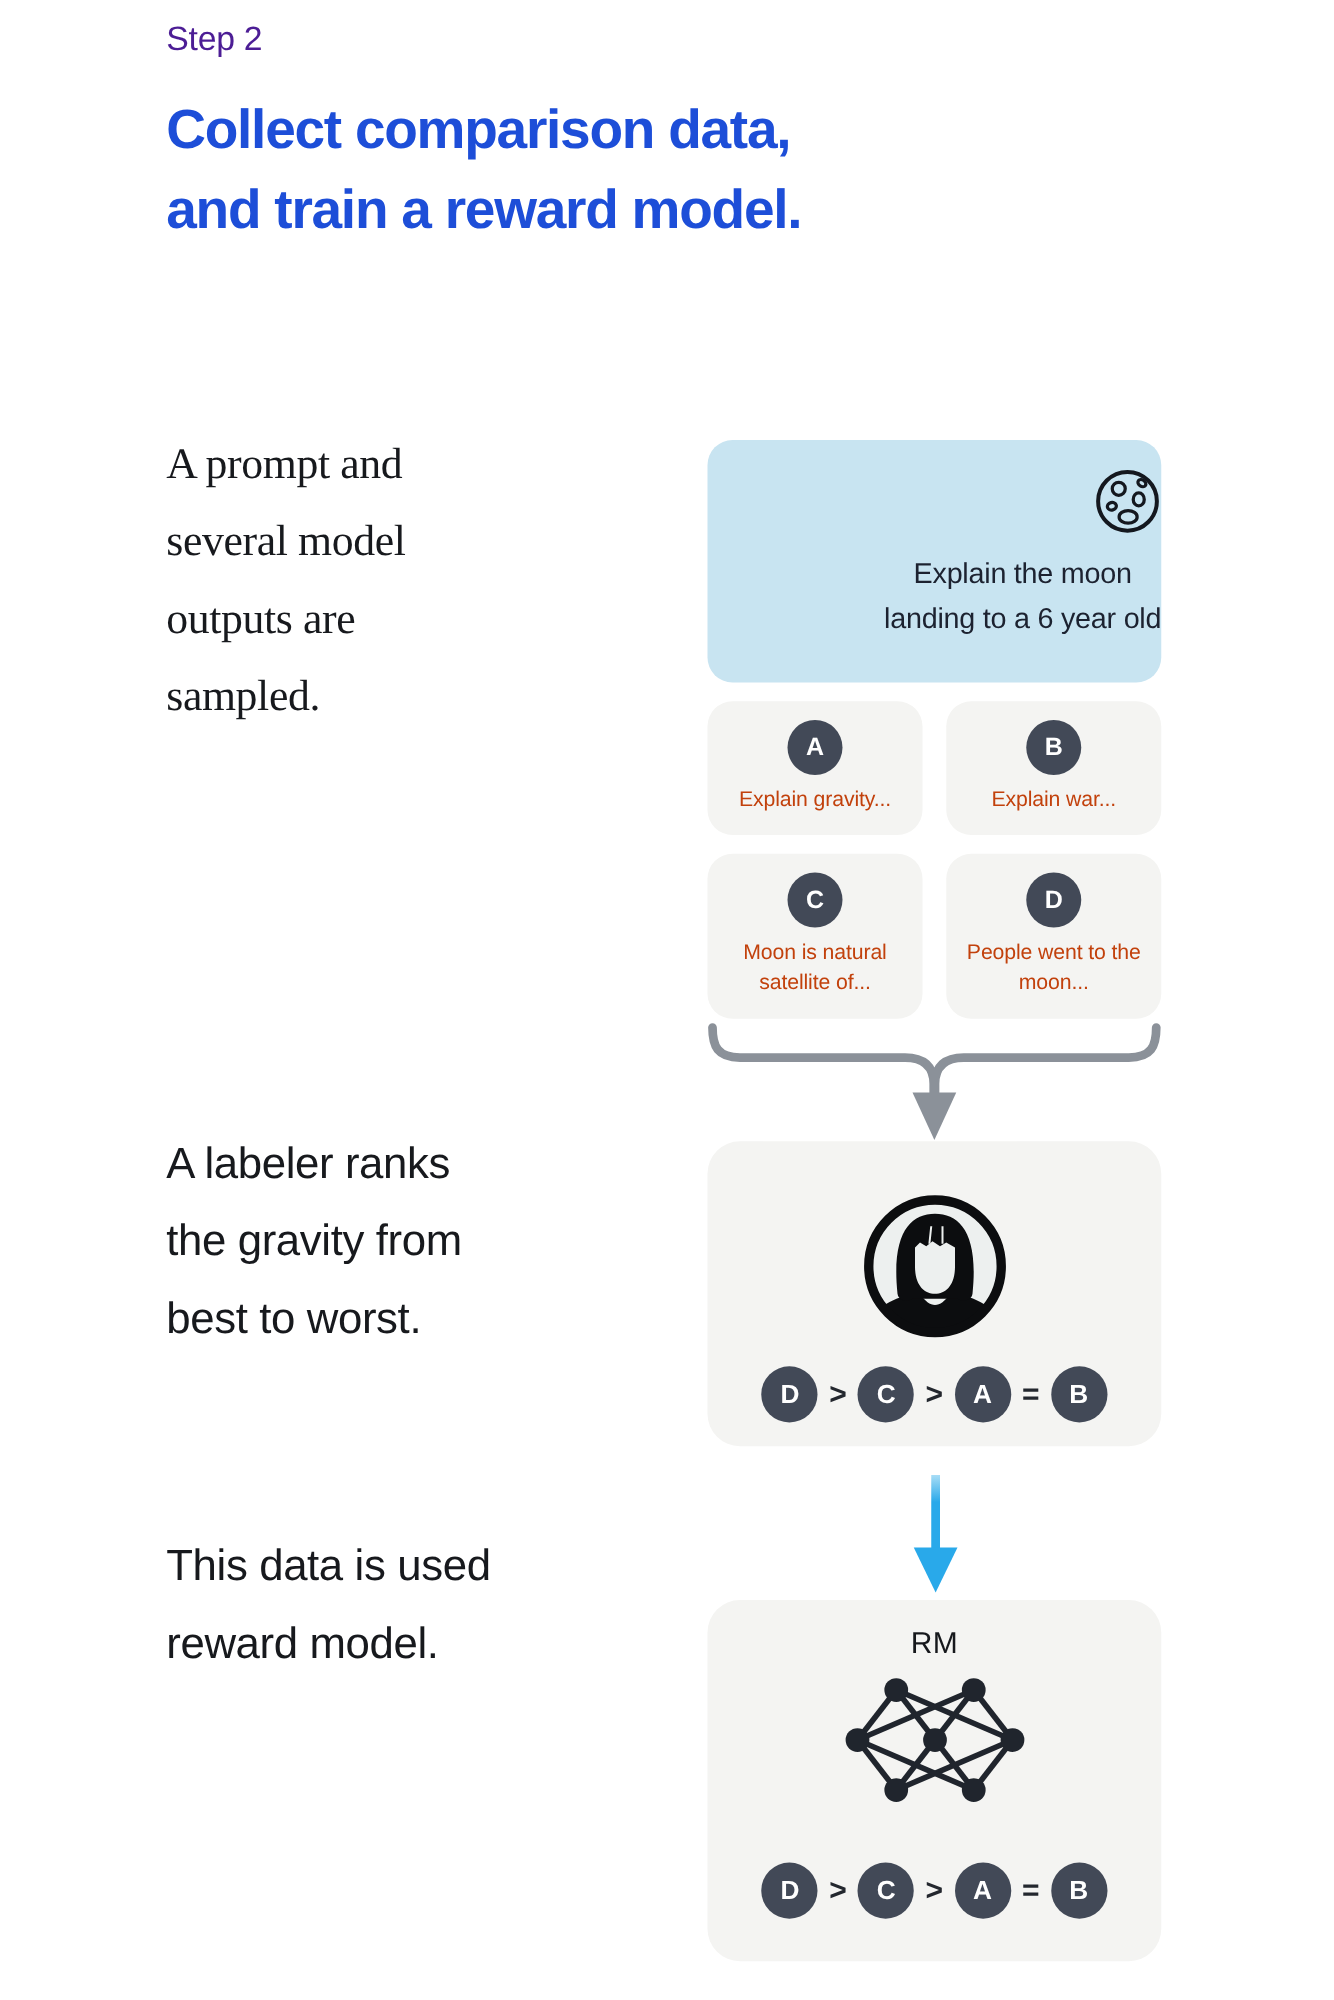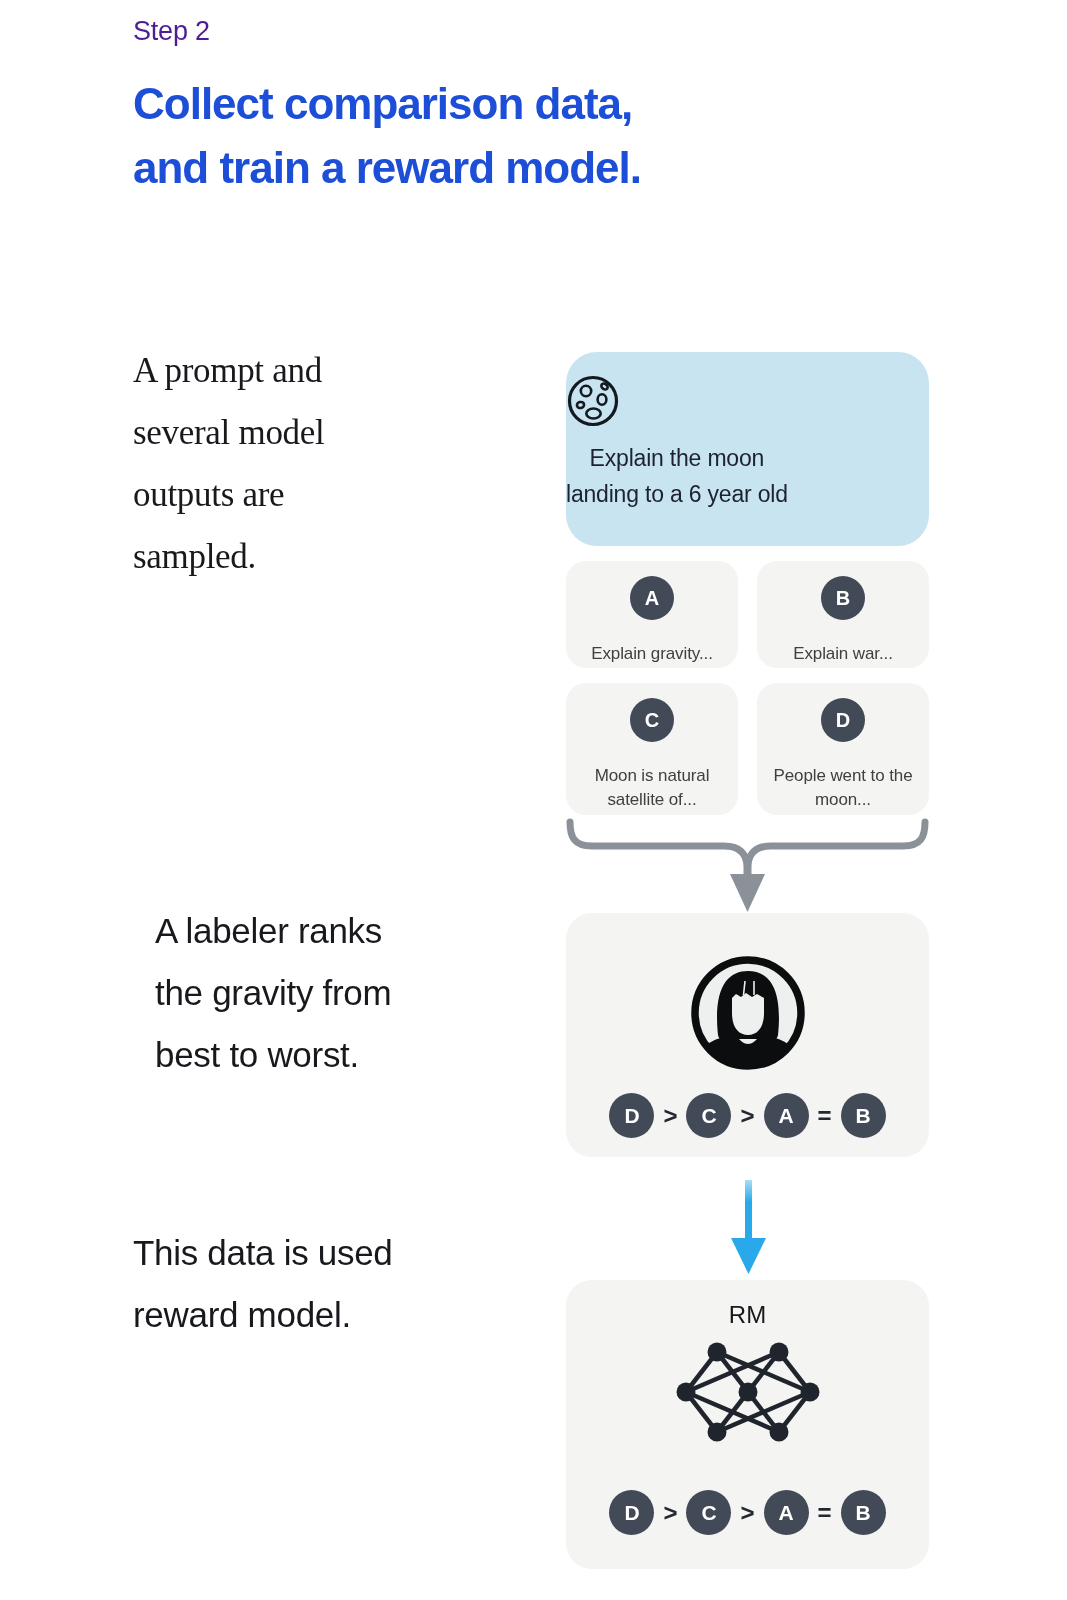--- a/index.html
+++ b/index.html
@@ -17,27 +17,27 @@
   .page-title {
     position:absolute; left:133px; top:72px;
     font-size:44px; font-weight:700; line-height:64px;
     letter-spacing:-1px; color:#1d4ed8;
   }
   .caption {
     position:absolute; left:133px;
     font-size:35px; line-height:62px; letter-spacing:-0.3px; color:#17191d;
   }
   .caption-1 { top:340px;font-family:Liberation Serif, serif; }
-  .caption-2 { top:900px;margin-left:22px; }
+  .caption-2 { top:900px; }
   .caption-3 { top:1222px; }
 
   .prompt-card {
     position:absolute; left:566px; top:352px; width:363px; height:194px;
-    background:#c8e4f1; border-radius:31px;
-    display:flex; flex-direction:column; align-items:flex-start;
+    background:#c8e4f1; border-radius:20px;
+    display:flex; flex-direction:column; align-items:flex-end;
     padding-top:22px;
   }
   .prompt-text {
     margin-top:12px; text-align:center;
     font-size:23px; line-height:36px; color:#1c2230; letter-spacing:-0.2px;
   }
 
   .output-card {
     position:absolute; width:172px; background:#f4f4f2; border-radius:20px;
     display:flex; flex-direction:column; align-items:center;
@@ -47,22 +47,22 @@
   .card-b { left:757px; top:561px; height:107px; }
   .card-c { left:566px; top:683px; height:132px; }
   .card-d { left:757px; top:683px; height:132px; }
   .badge {
     width:44px; height:44px; border-radius:50%;
     background:#424957; color:#ffffff;
     display:flex; align-items:center; justify-content:center;
     font-size:20px; font-weight:700; flex:0 0 auto;
   }
   .output-text {
-    margin-top:22px; text-align:center; max-width:150px;
-    font-size:17px; line-height:24px; color:#404040; letter-spacing:-0.1px;
+    margin-top:8px; text-align:center; max-width:150px;
+    font-size:17px; line-height:24px; color:#c2410c; letter-spacing:-0.1px;
   }
 
   .brace-svg { position:absolute; left:566px; top:818px; }
 
   .panel {
     position:absolute; left:566px; width:363px;
     background:#f4f4f2; border-radius:26px;
     display:flex; flex-direction:column; align-items:center;
   }
   .labeler-panel { top:913px; height:244px; }

